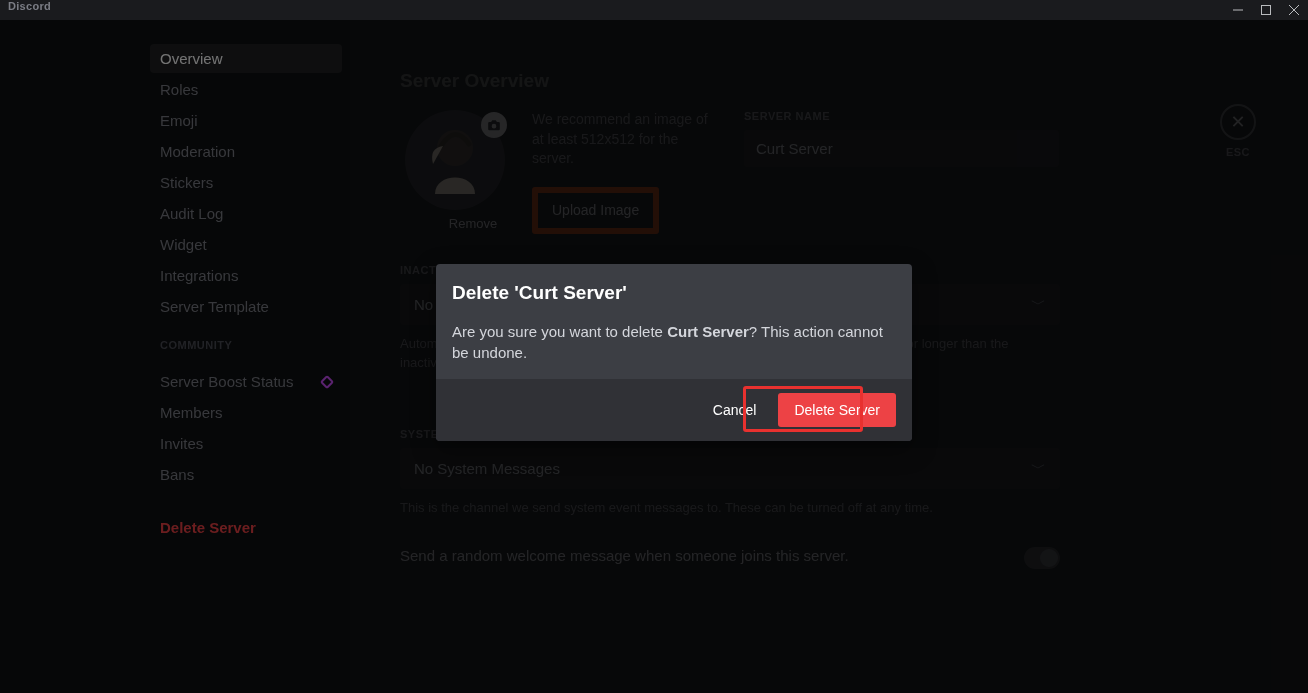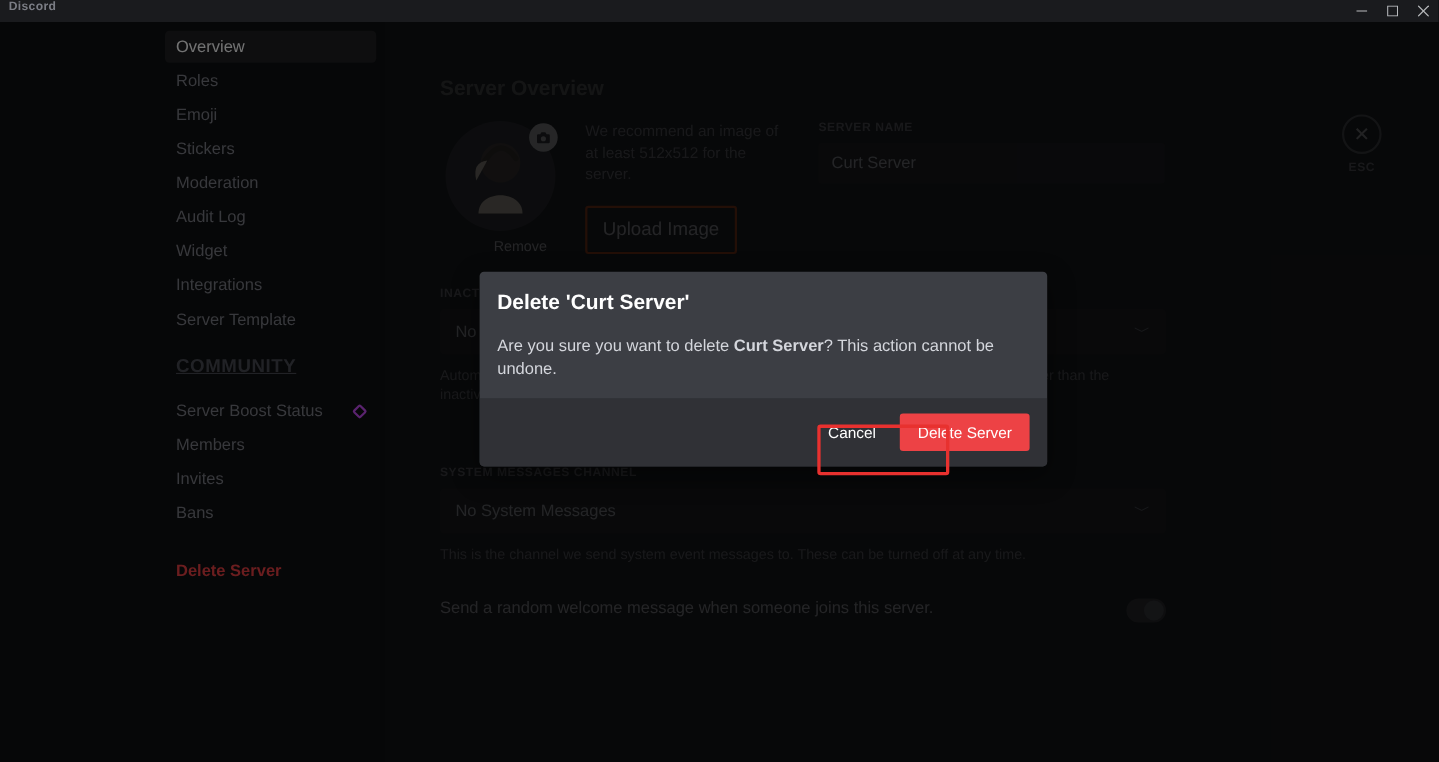--- a/index.html
+++ b/index.html
@@ -40,41 +40,40 @@
 
   
   .layout { display: flex; height: calc(100% - 20px); }
 
   
   .sidebar-col {
     width: 350px;
     background: var(--bg-settings);
     display: flex;
     justify-content: flex-end;
-    padding-top: 8px;
+    padding-top: 24px;
   }
   .sidebar-inner { width: 192px; margin-right: 8px; }
   .side-item {
     color: var(--text-muted);
     font-size: 15px;
     padding: 6px 10px;
     border-radius: 4px;
     margin-bottom: 2px;
     cursor: pointer;
     display:flex; align-items:center; justify-content:space-between;
   }
   .side-item.selected { background: var(--bg-sidebar-selected); color: var(--text-bright); }
   .side-item.danger { color: var(--danger); font-weight: 600; }
   .side-header {
     color: var(--text-muted-dim);
-    font-size: 17px;
+    font-size: 11px;
     font-weight: 700;
     letter-spacing: .5px;
     padding: 16px 10px 6px 10px;
-    text-decoration: underline;
   }
   .boost-badge {
     width: 10px; height: 10px; transform: rotate(45deg);
     border: 2px solid #c84ef7; border-radius: 2px;
   }
 
   
   .content-col {
     flex: 1;
     background: var(--bg-content);
@@ -92,22 +91,22 @@
     display:flex; align-items:center; justify-content:center; position:relative;
   }
   .avatar .upload-overlay-icon{
     position:absolute; top:2px; right:-2px; width:26px; height:26px; border-radius:50%;
     background:#d1d2d5; display:flex; align-items:center; justify-content:center;
   }
   .avatar svg.figure{ width:72px; height:72px; }
   .remove-link { margin-top: 6px; font-size: 13px; color: var(--text-normal); margin-left: 36px; }
   .upload-col { width: 190px; font-size: 14px; line-height: 1.4; }
   .btn-outline {
-    display:inline-block; margin-top:18px; padding: 8px 14px; font-size:17px;
-    border:2px solid #c2410c; border-radius:3px; color: var(--text-normal);
+    display:inline-block; margin-top:18px; padding: 8px 14px; font-size:14px;
+    border:6px solid #c2410c; border-radius:3px; color: var(--text-normal);
   }
   .name-col { flex:1; }
   .field-label {
     color: var(--text-muted); font-size: 11px; font-weight: 700; letter-spacing:.5px; margin-bottom:8px;
   }
   .text-input {
     width: 315px; background: var(--bg-input); border:none; border-radius:3px;
     color: var(--text-normal); font-size:15px; padding: 10px 12px;
   }
 
@@ -143,21 +142,21 @@
   }
   .esc-label{ font-size:11px; letter-spacing:.5px; font-weight:700; color: var(--text-muted);}
 
   
   .backdrop{
     position:absolute; inset:20px 0 0 0; background: rgba(0,0,0,0.55);
   }
 
   
   .modal{
-    position:absolute; left: 436px; top: 247px; width: 516px; background: var(--bg-modal);
+    position:absolute; left: 436px; top: 264px; width: 476px; background: var(--bg-modal);
     border-radius:4px; overflow:hidden; box-shadow: 0 8px 24px rgba(0,0,0,0.4);
   }
   .modal-body{ padding: 16px; color:#d4d6dc; font-size:15px; line-height:1.4; }
   .modal-title{ color: var(--text-bright); font-size:19px; font-weight:700; margin-bottom:14px;}
   .modal-footer{
     background: var(--bg-modal-footer); padding: 14px 16px; display:flex; justify-content:flex-end; align-items:center; gap:22px;
   }
   .btn-cancel{ color: var(--text-bright); font-size:14px; cursor:pointer; }
   .btn-danger{
     background: var(--danger); color: var(--text-bright); font-size:14px; font-weight:500;
@@ -203,24 +202,24 @@
         <div class="side-item selected">
             <span>Overview</span>
           </div>
         <div class="side-item">
             <span>Roles</span>
           </div>
         <div class="side-item">
             <span>Emoji</span>
           </div>
         <div class="side-item">
+            <span>Moderation</span>
+          </div>
+        <div class="side-item">
             <span>Stickers</span>
-          </div>
-        <div class="side-item">
-            <span>Moderation</span>
           </div>
         <div class="side-item">
             <span>Audit Log</span>
           </div>
         <div class="side-item">
             <span>Widget</span>
           </div>
         <div class="side-item">
             <span>Integrations</span>
           </div>

